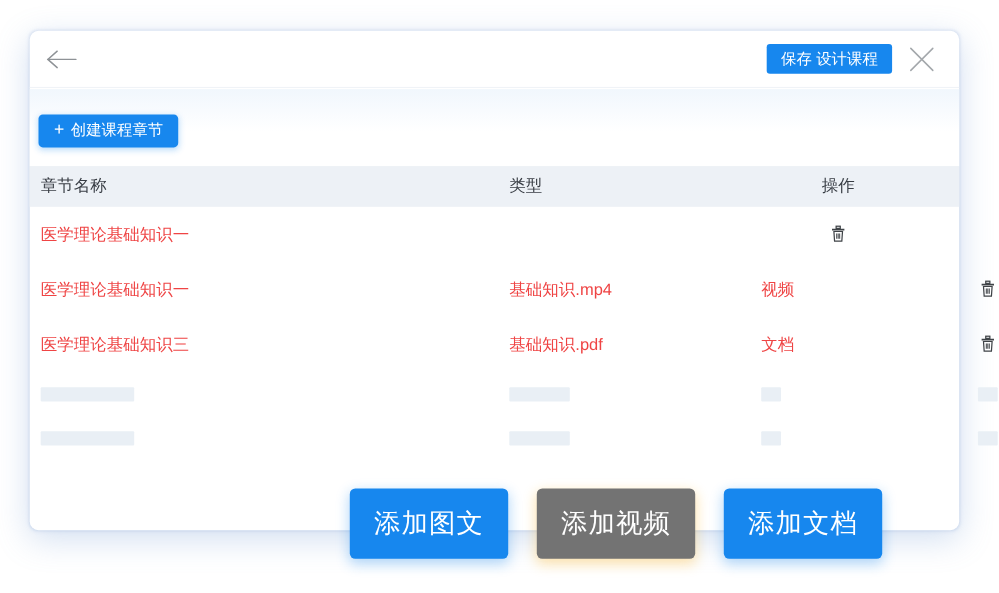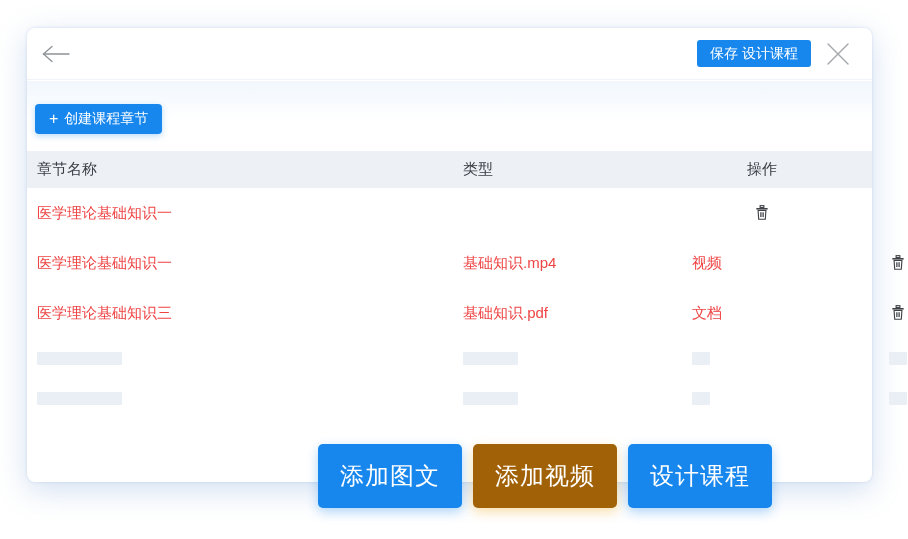--- a/index.html
+++ b/index.html
@@ -99,21 +99,21 @@
   .skeleton-row { height: 40px; }
   .bar { height: 13px; border-radius: 1px; }
   .bar-name { width: 85px; }
   .bar-content { width: 55px; }
   .bar-type { width: 18px; }
   .bar-action { width: 18px; margin: 0 auto; }
   
   .footer-buttons {
     position: absolute;
     left: 318px; top: 444px;
-    display: flex; gap: 11px;
+    display: flex; gap: 26px;
     z-index: 5;
     justify-content: center;
   }
   .footer-btn {
     width: 144px; height: 64px;
     border: none; border-radius: 5px;
     color: #ffffff;
     font-size: 24px;
     font-family: inherit;
     letter-spacing: 1px;
@@ -238,21 +238,21 @@
       </div>
         </div>
     </div>
 
   </div>
 
   <div class="footer-buttons">
       <button class="footer-btn" style="background: rgb(23, 135, 238); box-shadow: rgba(23, 135, 238, 0.333) 0px 4px 12px;">
       <span>添加图文</span>
     </button>
-      <button class="footer-btn" style="background: #a16207; box-shadow: rgba(251, 171, 10, 0.333) 0px 4px 12px;">
+      <button class="footer-btn" style="background: #737373; box-shadow: rgba(251, 171, 10, 0.333) 0px 4px 12px;">
       <span>添加视频</span>
     </button>
       <button class="footer-btn" style="background: rgb(23, 135, 238); box-shadow: rgba(23, 135, 238, 0.333) 0px 4px 12px;">
-      <span>设计课程</span>
+      <span>添加文档</span>
     </button>
     </div>
 
 </div>
 
 </body></html>

